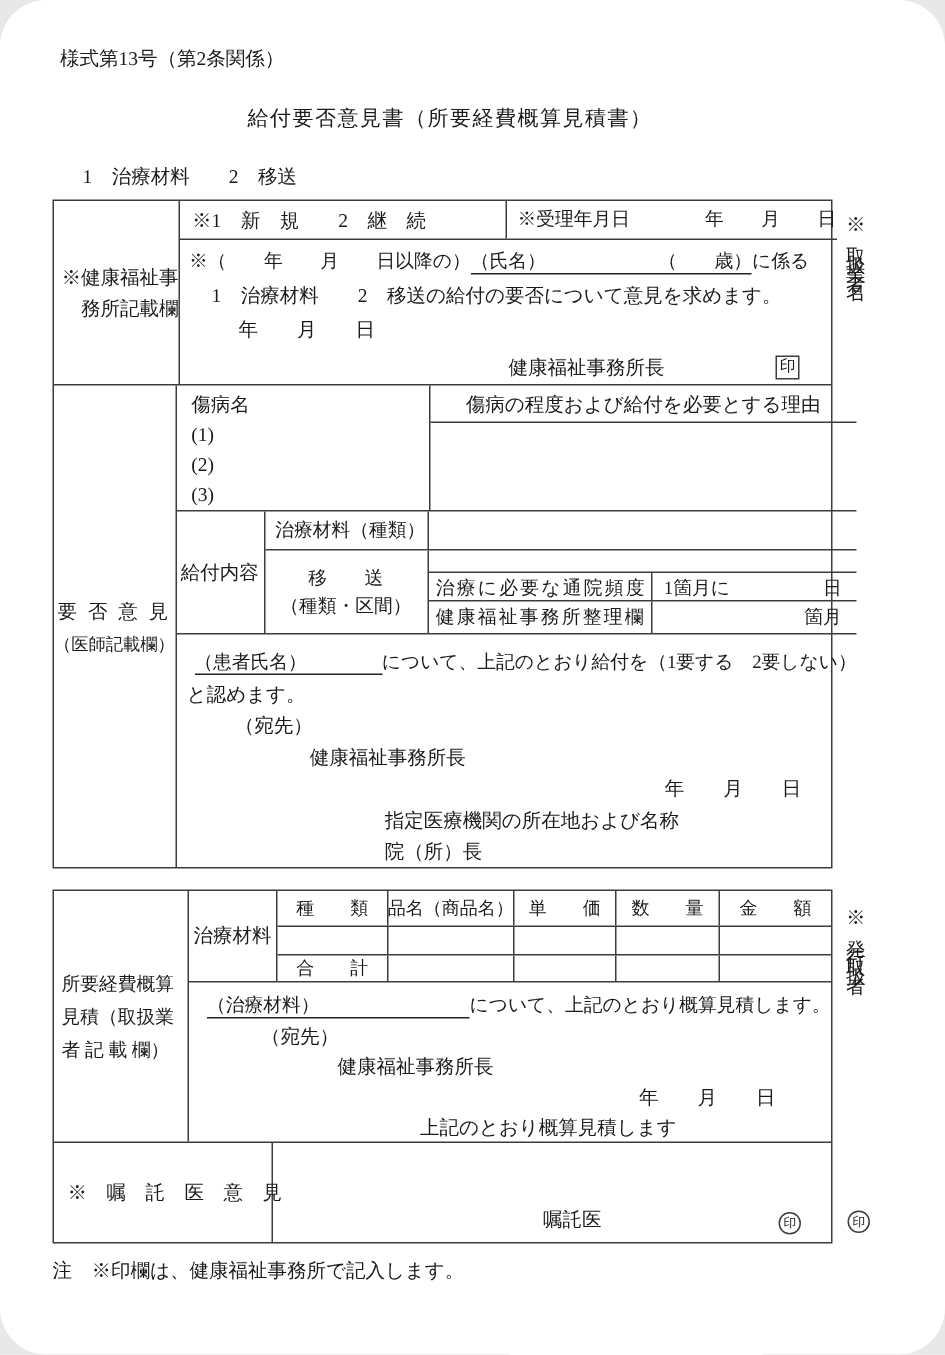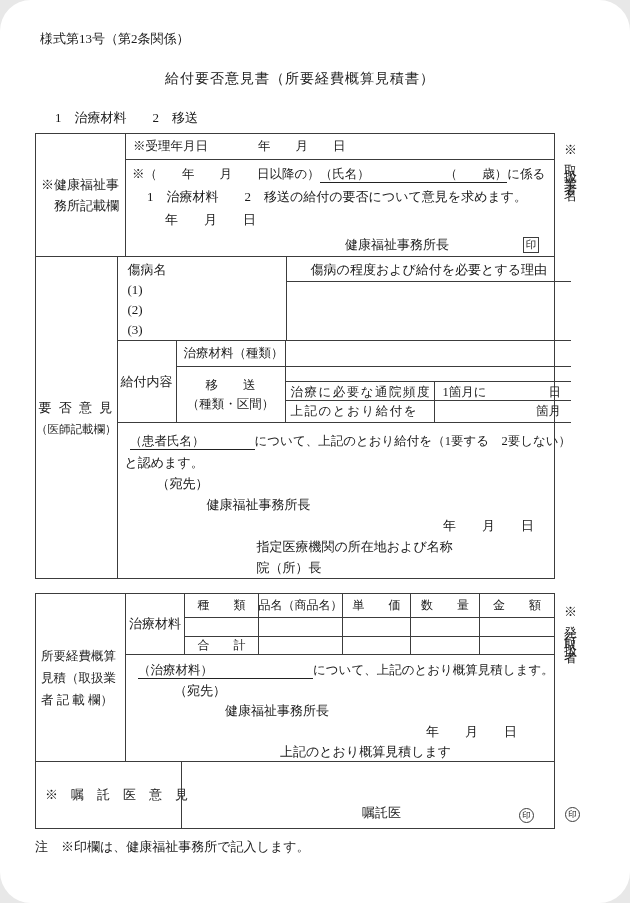--- a/index.html
+++ b/index.html
@@ -116,20 +116,21 @@
 
   <div class="abs t1">
 
     <div class="t1r1">
       <div class="w90 office-label">
         <div class="nw">※健康福祉事</div>
         <div class="nw ind">務所記載欄</div>
       </div>
       <div class="colflex">
         <div class="r1a">
+          <div class="r1a-l nw">※1　新　規　　2　継　続</div>
           <div class="r1a-r nw">※受理年月日　　　　年　　月　　日</div>
         </div>
         <div class="r1b">
           <div class="l1 nw">
             <span>※（　　年　　月　　日以降の）</span><span class="ul">（氏名）　　　　　　（　　歳）</span><span>に係る</span>
           </div>
           <div class="l2 nw">1　治療材料　　2　移送の給付の要否について意見を求めます。</div>
           <div class="l3 nw">年　　月　　日</div>
           <div class="l4">
             <span class="txt nw">健康福祉事務所長</span>
@@ -174,21 +175,21 @@
               <div class="colflex">
                 <div class="fempty"></div>
                 <div class="frow">
                   <div class="flbl nw">治療に必要な通院頻度</div>
                   <div class="fval">
                     <span class="nw">1箇月に</span>
                     <span class="nw">日</span>
                   </div>
                 </div>
                 <div class="prow">
-                  <div class="flbl nw">上記のとおり給付を</div>
+                  <div class="flbl nw">健康福祉事務所整理欄</div>
                   <div class="pval nw">箇月</div>
                 </div>
               </div>
             </div>
           </div>
         </div>
 
         <div class="t2c">
           <div class="s1 nw">
             <span class="ul">（患者氏名）　　　　</span><span>について、上記のとおり給付を（1要する　2要しない）</span>

